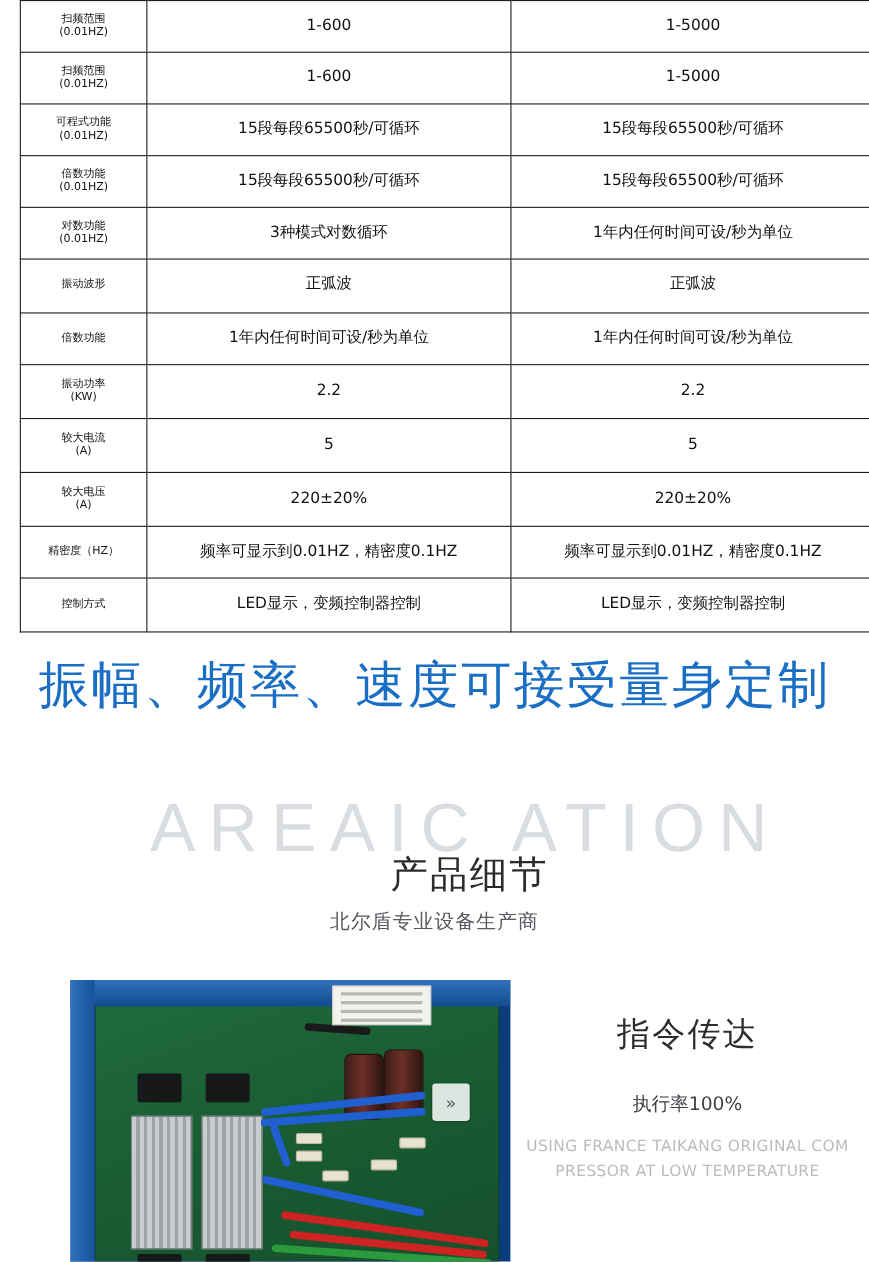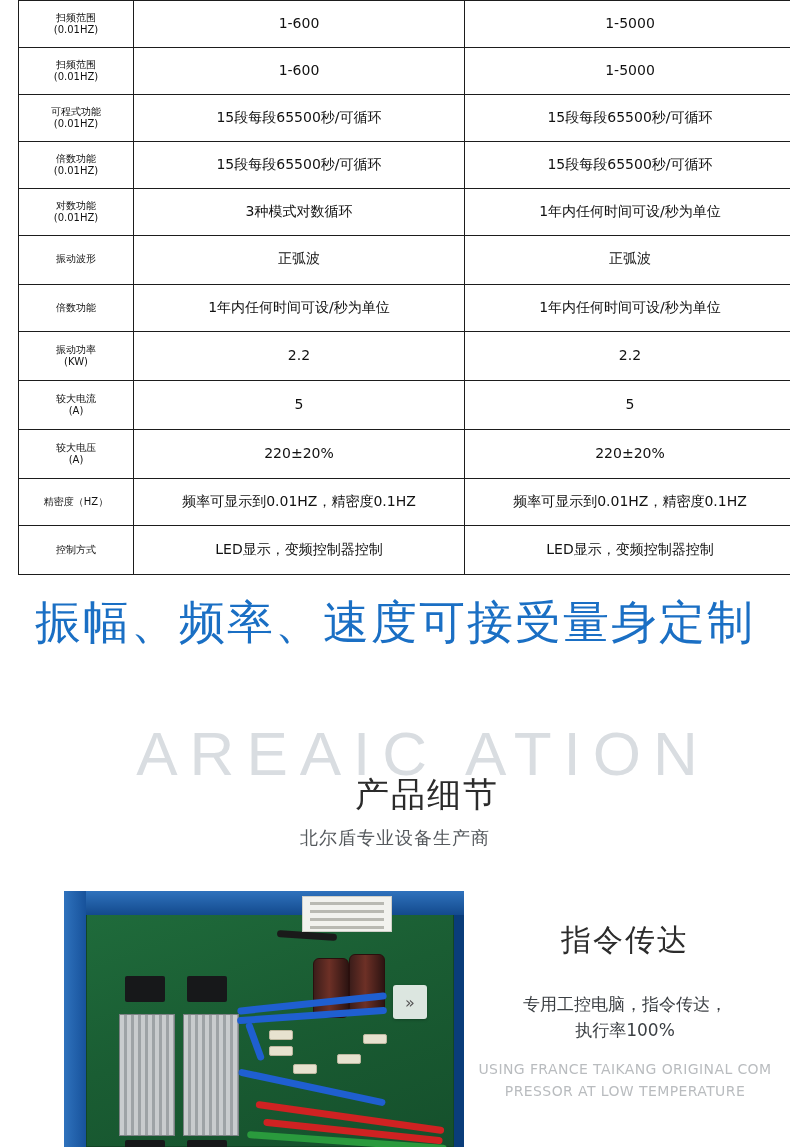--- a/index.html
+++ b/index.html
@@ -377,19 +377,18 @@
     <i></i>
       <i></i>
       <i></i>
       <i></i>
   </div>
 </div>
 <div class="nextbtn">»</div>
 
 <div class="detail">
   <div class="detail-title">指令传达</div>
-  <div class="detail-text">专用工控电脑，指令传达，</div>
   <div class="detail-text">执行率100%</div>
   <div class="detail-en">
     <div>USING FRANCE TAIKANG ORIGINAL COM</div>
     <div>PRESSOR AT LOW TEMPERATURE</div>
   </div>
 </div>
 
 </body></html>

